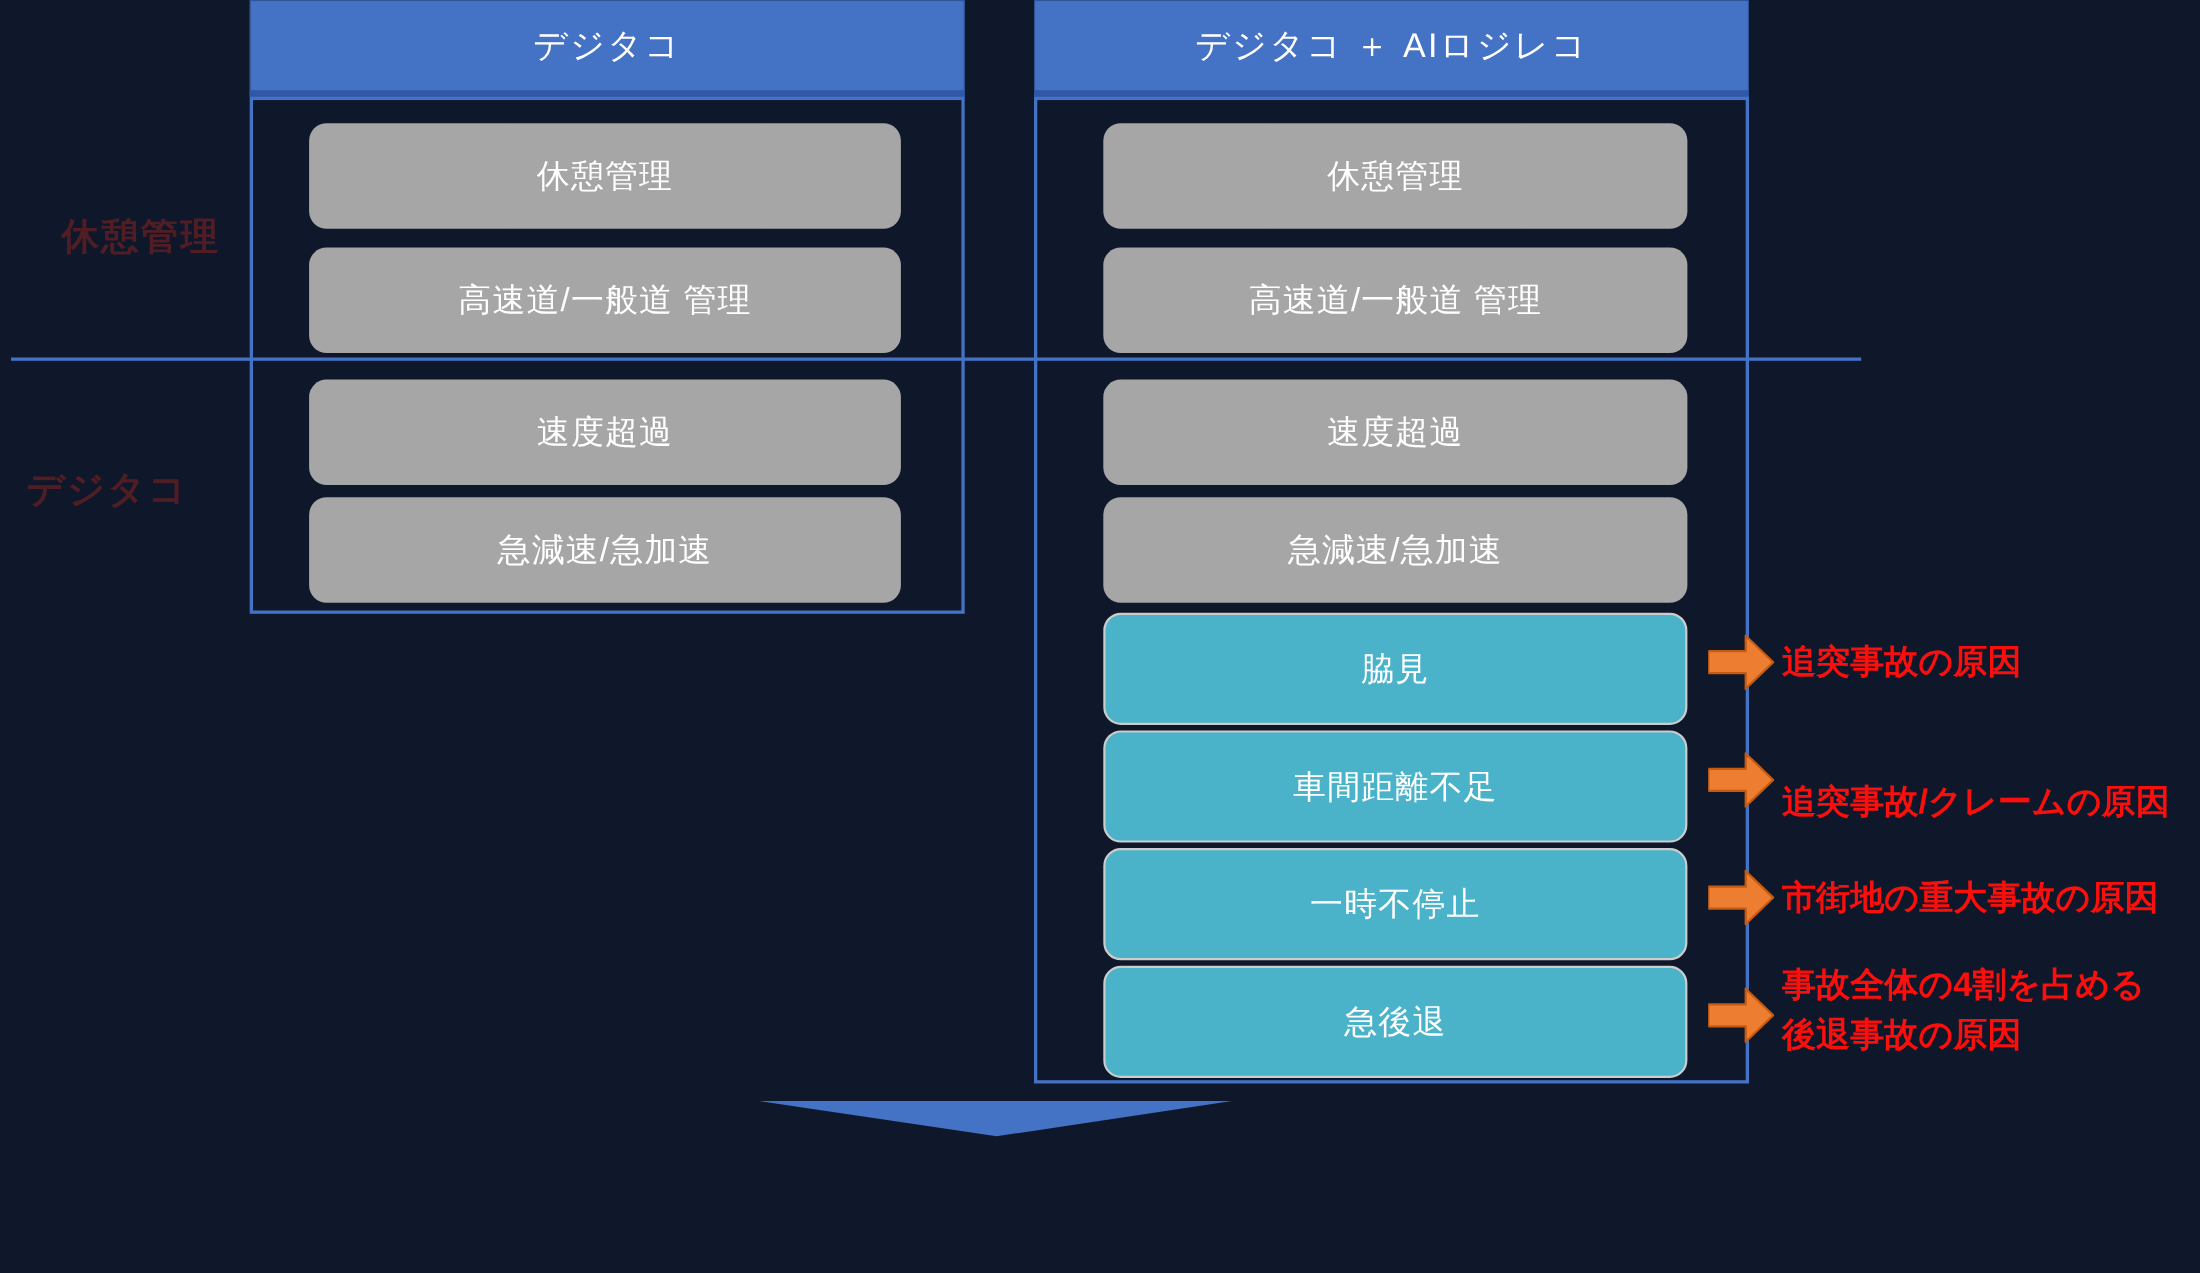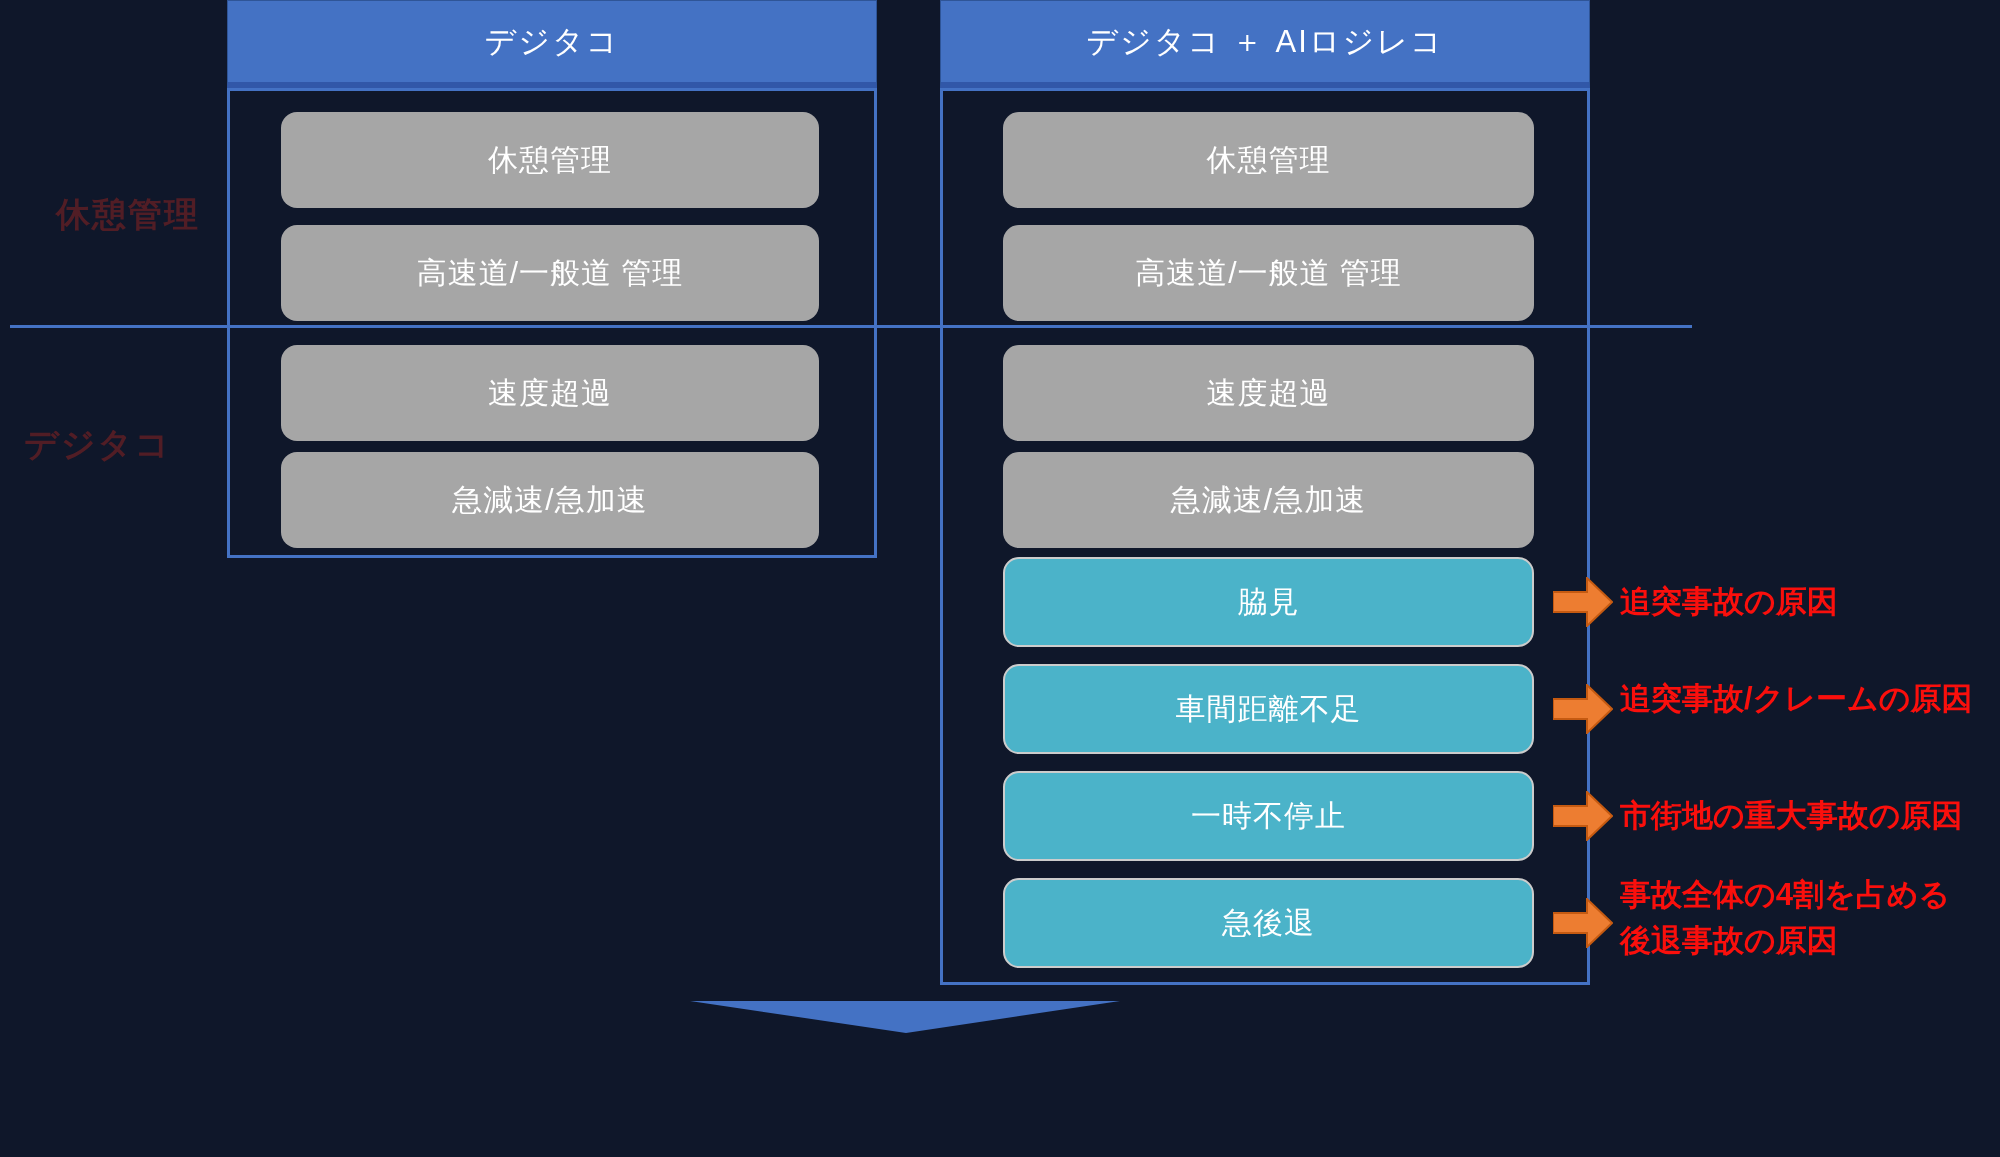--- a/index.html
+++ b/index.html
@@ -20,21 +20,21 @@
   .separator{position:absolute;left:10px;top:325px;width:1682px;height:3px;background:#4472C4;}
   .box{
     position:absolute;border-radius:16px;color:#ffffff;font-size:30px;letter-spacing:1px;
     display:flex;align-items:center;justify-content:center;box-sizing:border-box;
   }
   .box.gray{background:#A6A6A6;}
   .box.teal{background:#4BB3C9;border:2px solid #cccccc;}
   .lcol{left:281px;width:538px;height:96px;}
   .rcol{left:1003px;width:531px;}
   .g{height:96px;}
-  .t{height:90px;}
+  .t{height:102px;}
   .side-label{
     position:absolute;color:rgba(255,45,25,0.28);font-weight:bold;font-size:34px;letter-spacing:2px;
   }
   .arrow-icon{position:absolute;width:60px;height:50px;}
   .annotation{
     position:absolute;left:1620px;color:#FA0F0C;font-weight:bold;font-size:31px;
     line-height:46px;letter-spacing:0px;white-space:nowrap;
   }
   .v-arrow{position:absolute;left:690px;top:1000px;}
   .banner{
@@ -85,21 +85,21 @@
   <svg class="arrow-icon" style="left:1553px;top:791px;" viewBox="0 0 60 50">
     <polygon points="0,15 34,15 34,1 59,25 34,49 34,35 0,35" fill="#ED7D31" stroke="#C55A11" stroke-width="2"></polygon>
   </svg>
   <svg class="arrow-icon" style="left:1553px;top:898px;" viewBox="0 0 60 50">
     <polygon points="0,15 34,15 34,1 59,25 34,49 34,35 0,35" fill="#ED7D31" stroke="#C55A11" stroke-width="2"></polygon>
   </svg>
 
   <div class="annotation" style="top:579px;">
     <div>追突事故の原因</div>
   </div>
-  <div class="annotation" style="top:676px;">
+  <div class="annotation" style="top:706px;">
     <div>追突事故/クレームの原因</div>
   </div>
   <div class="annotation" style="top:793px;">
     <div>市街地の重大事故の原因</div>
   </div>
   <div class="annotation" style="top:872px;">
     <div>事故全体の4割を占める</div>
     <div>後退事故の原因</div>
   </div>
 

